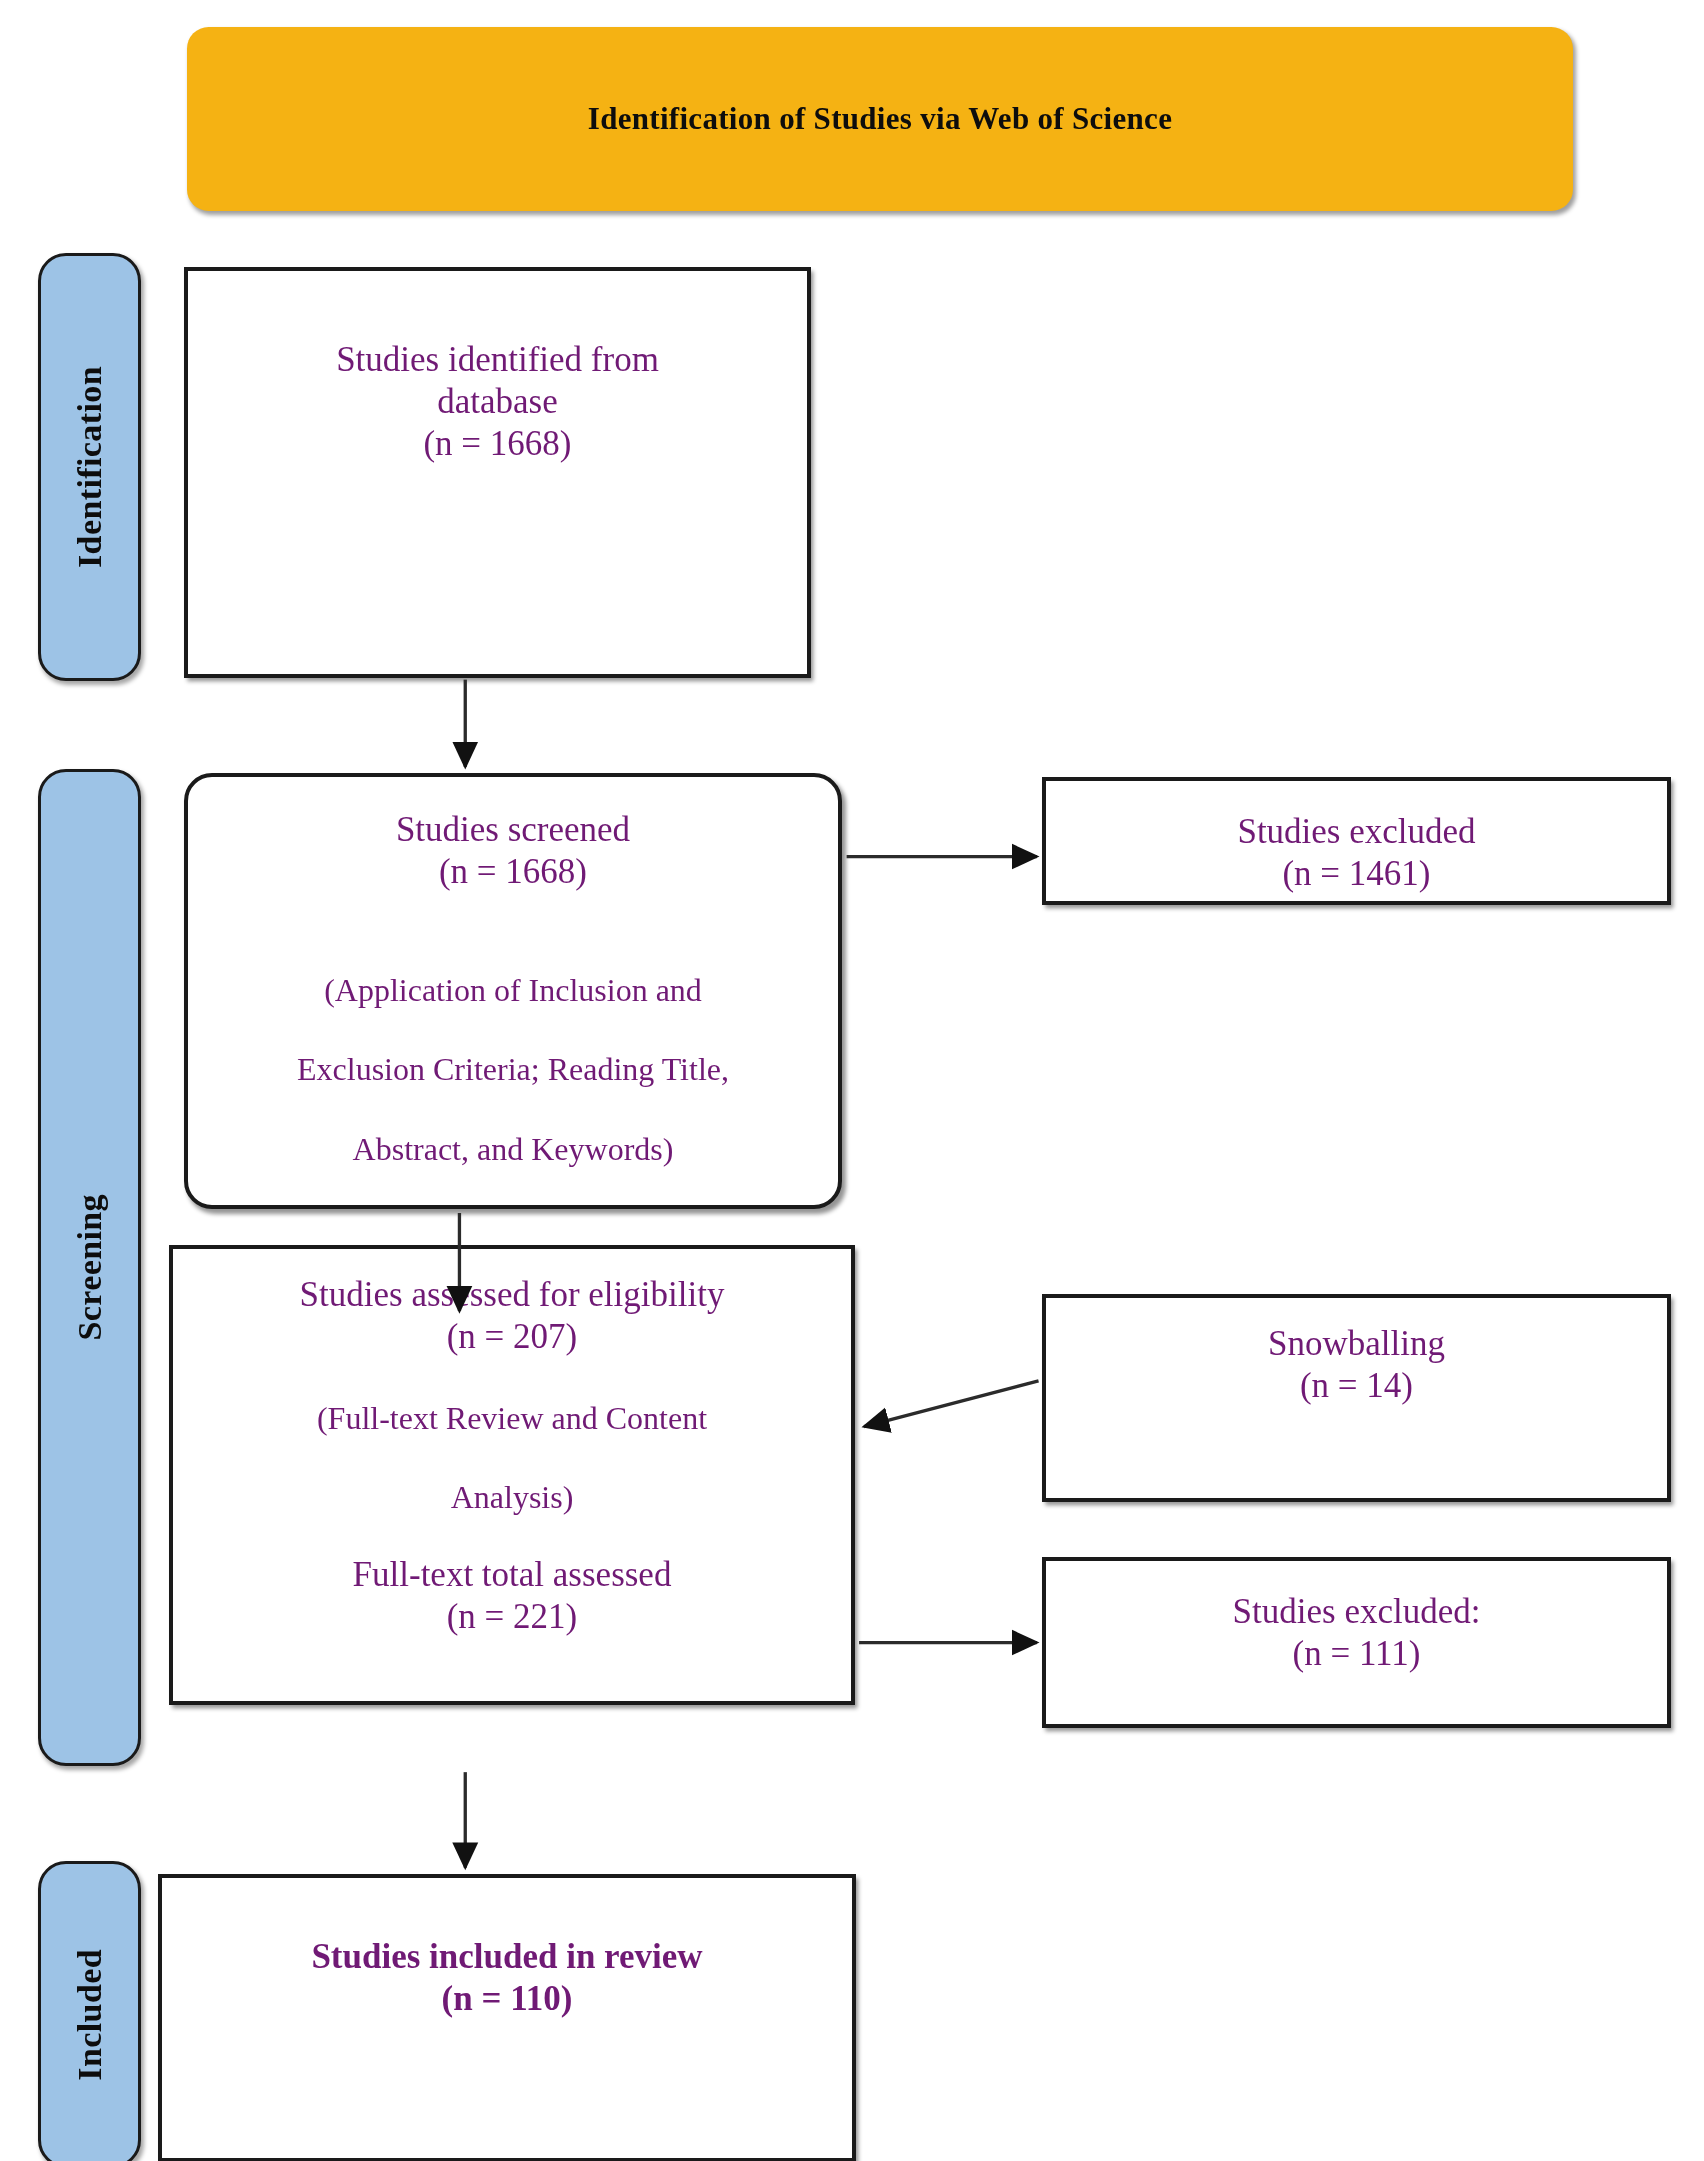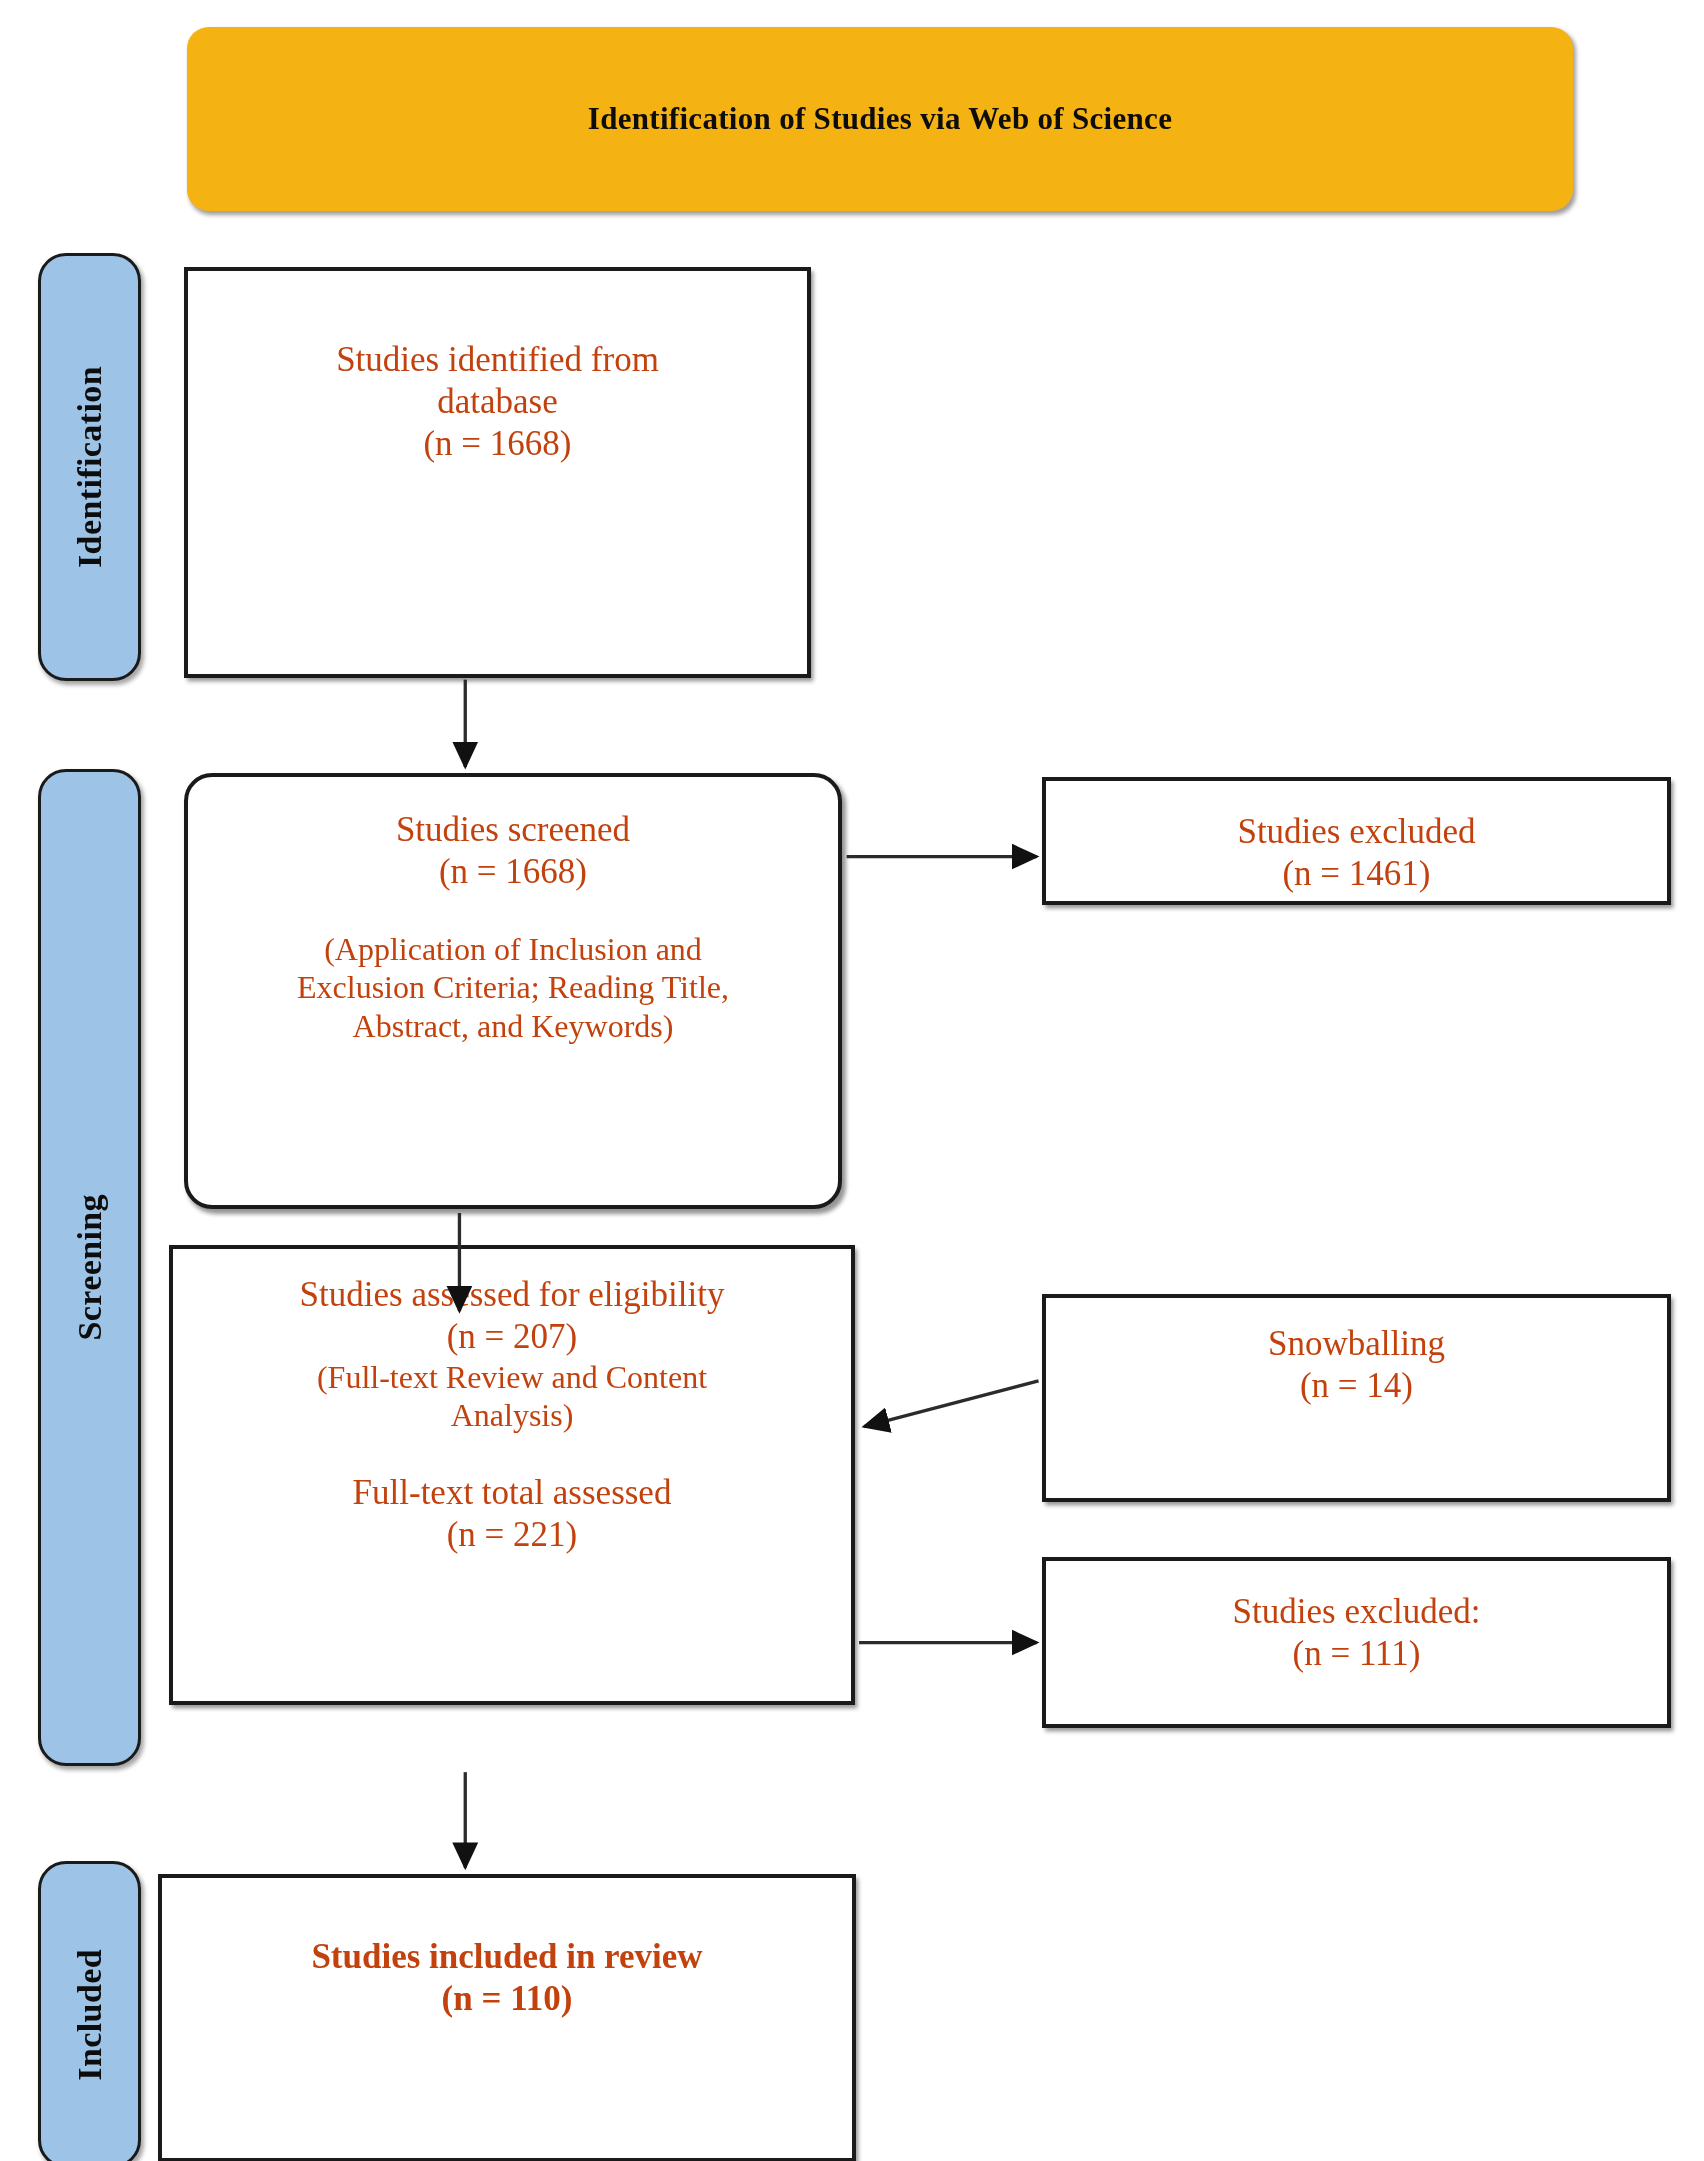--- a/index.html
+++ b/index.html
@@ -69,27 +69,28 @@
     border: 4.2px solid #1a1a1a;
     box-shadow: 3.3px 4.2px 4.2px rgba(0,0,0,0.42);
     box-sizing: border-box;
     display: flex;
     flex-direction: column;
     align-items: center;
   }
   .box p {
     margin: 0;
     text-align: center;
-    color: #c2410c;
+    color: #701a75;
     font-size: 35px;
     line-height: 1.20;
   }
   .box p.small {
     font-size: 32px;
     line-height: 1.20;
+    margin-top: 41px;
   }
   .gap { height: 37px; }
 
   #box-identified  { left: 184px;  top: 267px;  width: 627px;  height: 411px;  padding-top: 68px; }
   #box-screened    { left: 184px;  top: 773px;  width: 658px;  height: 436px;  padding-top: 32px; border-radius: 28px; }
   #box-eligibility { left: 169px;  top: 1245px; width: 686px;  height: 460px;  padding-top: 25px; }
   #box-included    { left: 158px;  top: 1874px; width: 698px;  height: 288px;  padding-top: 58px; font-weight: bold; }
 
   #box-excluded-1  { left: 1042px; top: 777px;  width: 629px;  height: 128px;  padding-top: 30px; }
   #box-snowballing { left: 1042px; top: 1294px; width: 629px;  height: 208px;  padding-top: 25px; }

